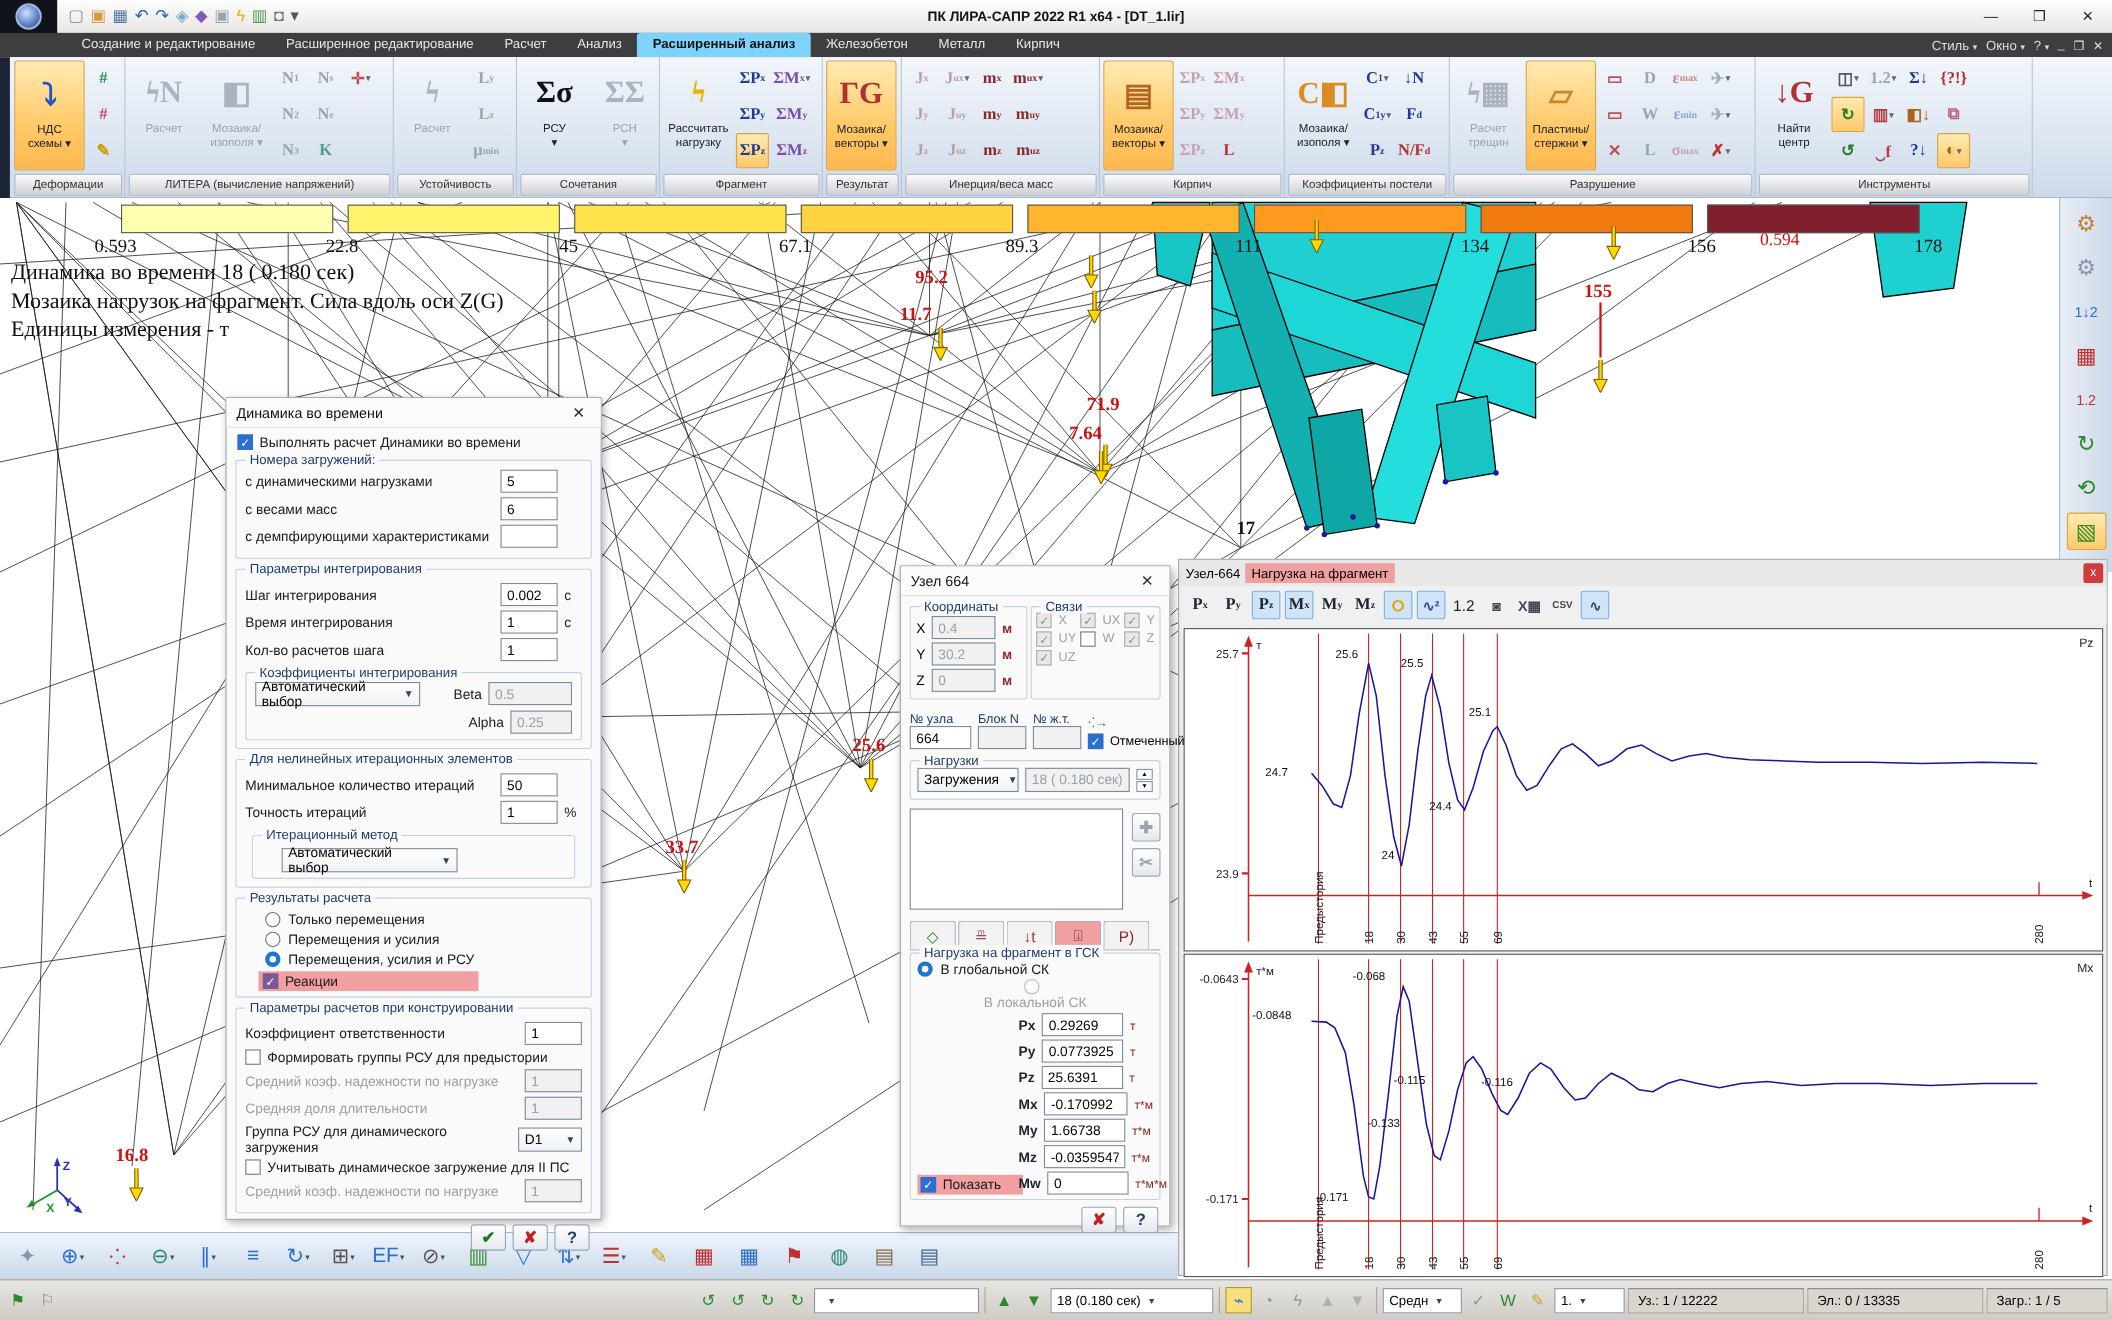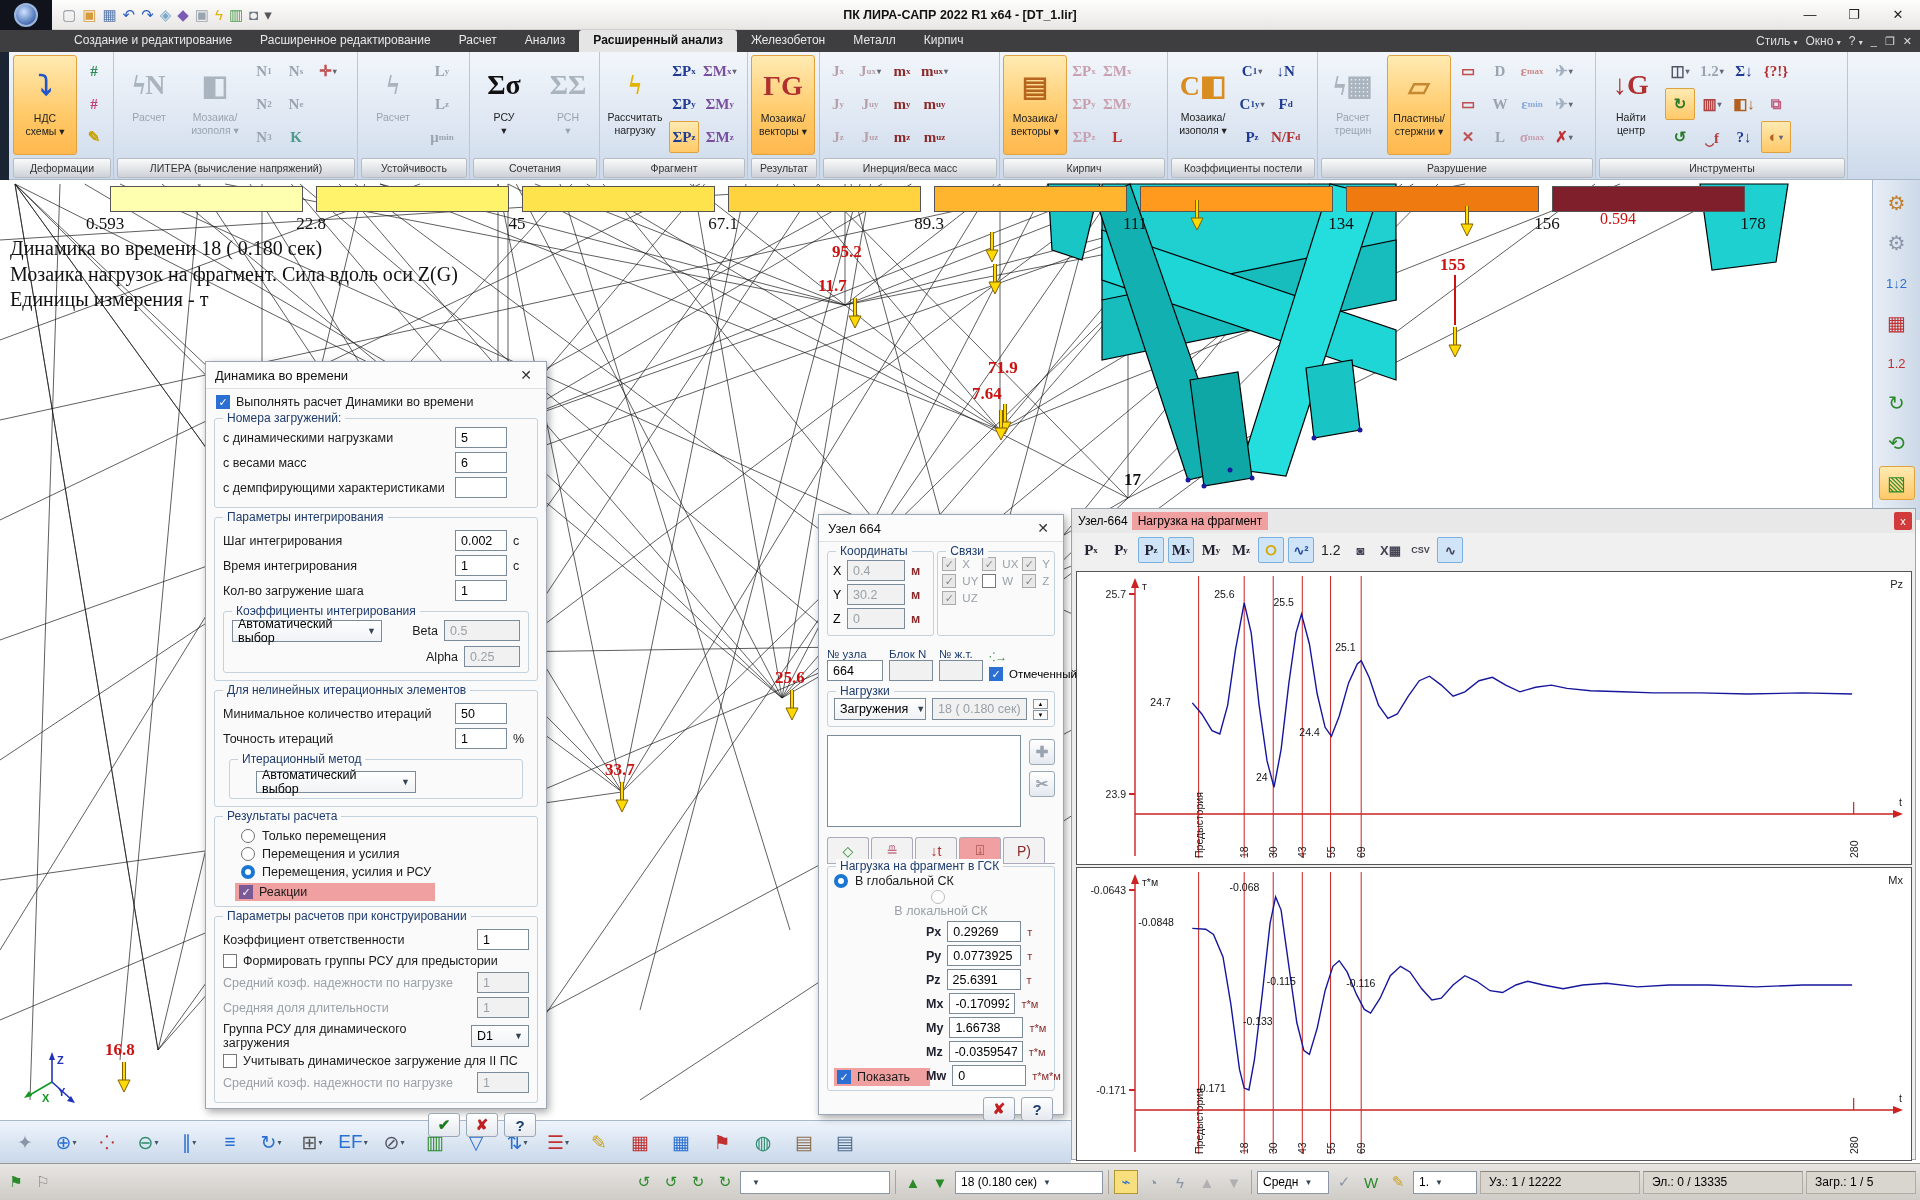--- a/index.html
+++ b/index.html
@@ -13,21 +13,21 @@
   .qat { display:flex; align-items:center; gap:6px; padding:0 10px; }
   .qat .qi { font-size:15px; line-height:1; cursor:default; }
   .title-text { position:absolute; left:50%; transform:translateX(-50%); top:0; height:30px; display:flex; align-items:center; font-weight:bold; font-size:12.5px; color:#111; }
   .win-controls { margin-left:auto; display:flex; }
   .win-btn { width:44px; height:29px; display:flex; align-items:center; justify-content:center; font-size:13px; color:#222; }
 
   
   .tabrow { position:absolute; left:0; top:30px; width:1920px; height:22px; background:#3e3e41; display:flex; align-items:flex-end; }
   .tabs { display:flex; height:22px; margin-left:60px; }
   .tab { padding:3px 14px 3px; color:#e8e8e8; font-size:12px; white-space:nowrap; cursor:default; }
-  .tab.active { background:#e5e5e5; color:#111; border-radius:3px 3px 0 0; font-weight:bold; }
+  .tab.active { background:#7dd3fc; color:#111; border-radius:3px 3px 0 0; font-weight:bold; }
   .tabrow-right { margin-left:auto; display:flex; align-items:center; gap:8px; color:#ddd; font-size:12px; padding-right:8px; height:22px; }
 
   
   .ribbon { position:absolute; left:0; top:52px; width:1920px; height:128px; background:linear-gradient(#f2f6fb,#d9e3f0 70%,#ccd9ea); border-bottom:1px solid #aab8c8; display:flex; }
   .ribbon-left-strip { position:absolute; left:0; top:0; width:9px; height:128px; background:#1b2433; }
   .rgroup { height:128px; display:flex; flex-direction:column; border-right:1px solid #b9c6d6; padding-left:3px; }
   .ricons { flex:1; display:flex; align-items:flex-start; gap:2px; padding-top:3px; }
   .rcap { height:20px; margin:0 2px 2px 0; background:linear-gradient(#fafafa,#cdd2d8); border:1px solid #b6bcc4; border-radius:2px; font-size:10.5px; color:#333; display:flex; align-items:center; justify-content:center; white-space:nowrap; overflow:hidden; }
   .rbig { width:64px; height:100px; display:flex; flex-direction:column; align-items:center; border-radius:3px; padding-top:4px; }
   .rbig.hl { background:linear-gradient(#ffeab2,#ffc968 60%,#ffb84e); border:1px solid #dfa23f; }
@@ -636,21 +636,21 @@
             <div class="lab">Шаг интегрирования</div>
             <input class="tin" value="0.002" style="">
             <div class="unit">с</div>
           </div>
           <div class="frow">
             <div class="lab">Время интегрирования</div>
             <input class="tin" value="1" style="">
             <div class="unit">с</div>
           </div>
           <div class="frow">
-            <div class="lab">Кол-во загружение шага</div>
+            <div class="lab">Кол-во расчетов шага</div>
             <input class="tin" value="1" style="">
             <div class="unit"></div>
           </div>
         </div>
       <div class="gbox" style="margin:10px 0 2px;">
         <span class="leg">Коэффициенты интегрирования</span>
         <div style="display:flex; align-items:flex-start; gap:8px;">
           <div class="sel" style="width:150px;">
               <span class="sv">Автоматический выбор</span>
               <span class="sa">▼</span>
@@ -875,21 +875,21 @@
             <input class="tin" value="0.0773925" style="width: 74px; margin-left: 6px;">
             <div class="unit"><span style="color:#8a2a2a;font-size:11px;white-space:nowrap">т</span></div>
           </div>
           <div class="frow" style="margin: 3px 0px;">
             <div><span style="margin-left:92px;font-weight:bold;color:#223">Pz</span></div>
             <input class="tin" value="25.6391" style="width: 74px; margin-left: 6px;">
             <div class="unit"><span style="color:#8a2a2a;font-size:11px;white-space:nowrap">т</span></div>
           </div>
           <div class="frow" style="margin: 3px 0px;">
             <div><span style="margin-left:92px;font-weight:bold;color:#223">Mx</span></div>
-            <input class="tin" value="-0.170992" style="width: 66px; margin-left: 6px;">
+            <input class="tin" value="-0.170992" style="width: 76px; margin-left: 6px;">
             <div class="unit"><span style="color:#8a2a2a;font-size:11px;white-space:nowrap">т*м</span></div>
           </div>
           <div class="frow" style="margin: 3px 0px;">
             <div><span style="margin-left:92px;font-weight:bold;color:#223">My</span></div>
             <input class="tin" value="1.66738" style="width: 74px; margin-left: 6px;">
             <div class="unit"><span style="color:#8a2a2a;font-size:11px;white-space:nowrap">т*м</span></div>
           </div>
           <div class="frow" style="margin: 3px 0px;">
             <div><span style="margin-left:92px;font-weight:bold;color:#223">Mz</span></div>
             <input class="tin" value="-0.0359547" style="width: 74px; margin-left: 6px;">

